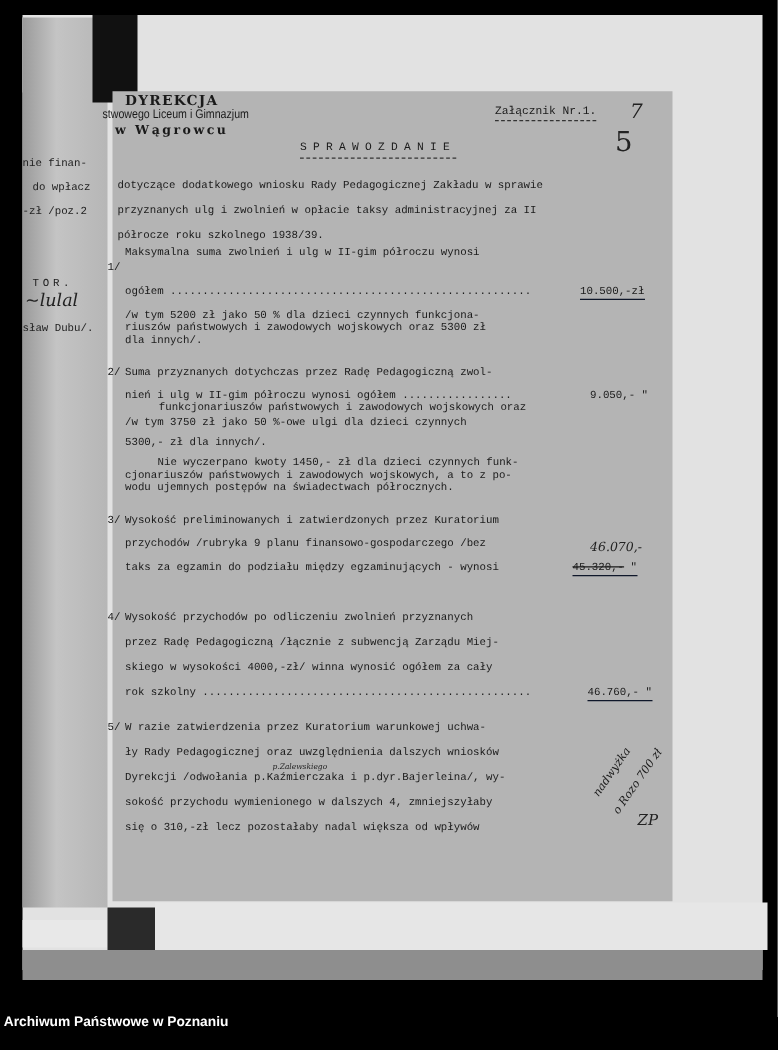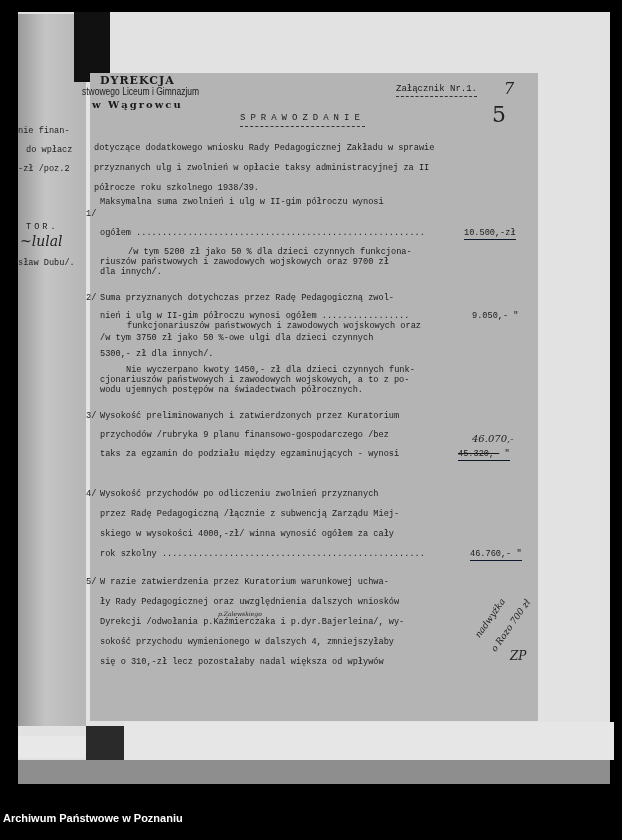--- a/index.html
+++ b/index.html
@@ -58,22 +58,22 @@
   <div class="title">SPRAWOZDANIE</div>
 
   <div class="ln" style="left:4px;top:70px;">dotyczące dodatkowego wniosku Rady Pedagogicznej Zakładu w sprawie</div>
   <div class="ln" style="left:4px;top:90px;">przyznanych ulg i zwolnień w opłacie taksy administracyjnej za II</div>
   <div class="ln" style="left:4px;top:110px;">półrocze roku szkolnego 1938/39.</div>
 
   <div class="ln" style="left:-4px;top:136px;">1/</div>
   <div class="ln" style="left:10px;top:124px;">Maksymalna suma zwolnień i ulg w II-gim półroczu wynosi</div>
   <div class="ln" style="left:10px;top:155px;">ogółem ........................................................</div>
   <div class="ln amount" style="left:374px;top:155px;">10.500,-zł</div>
-  <div class="ln" style="left:10px;top:174px;line-height:10px;margin-left:28px;">/w tym 5200 zł jako 50 % dla dzieci czynnych funkcjona-</div>
-  <div class="ln" style="left:10px;top:184px;line-height:10px;">riuszów państwowych i zawodowych wojskowych oraz 9700 zł</div>
+  <div class="ln" style="left:10px;top:174px;line-height:10px;">/w tym 5200 zł jako 50 % dla dzieci czynnych funkcjona-</div>
+  <div class="ln" style="left:10px;top:184px;line-height:10px;">riuszów państwowych i zawodowych wojskowych oraz 5300 zł</div>
   <div class="ln" style="left:10px;top:194px;line-height:10px;">dla innych/.</div>
 
   <div class="ln" style="left:-4px;top:220px;">2/</div>
   <div class="ln" style="left:10px;top:220px;">Suma przyznanych dotychczas przez Radę Pedagogiczną zwol-</div>
   <div class="ln" style="left:10px;top:238px;">nień i ulg w II-gim półroczu wynosi ogółem .................</div>
   <div class="ln" style="left:382px;top:238px;">9.050,- "</div>
   <div class="ln" style="left:10px;top:260px;line-height:10px;">/w tym 3750 zł jako 50 %-owe ulgi dla dzieci czynnych</div>
   <div class="ln" style="left:10px;top:248px;line-height:10px;margin-left:27px;">funkcjonariuszów państwowych i zawodowych wojskowych oraz</div>
   <div class="ln" style="left:10px;top:276px;line-height:10px;">5300,- zł dla innych/.</div>
   <div class="ln" style="left:36px;top:292px;line-height:10px;"><span class="u">Nie wyczerpano kwoty 1450,-</span><span> zł dla dzieci czynnych funk-</span></div>

